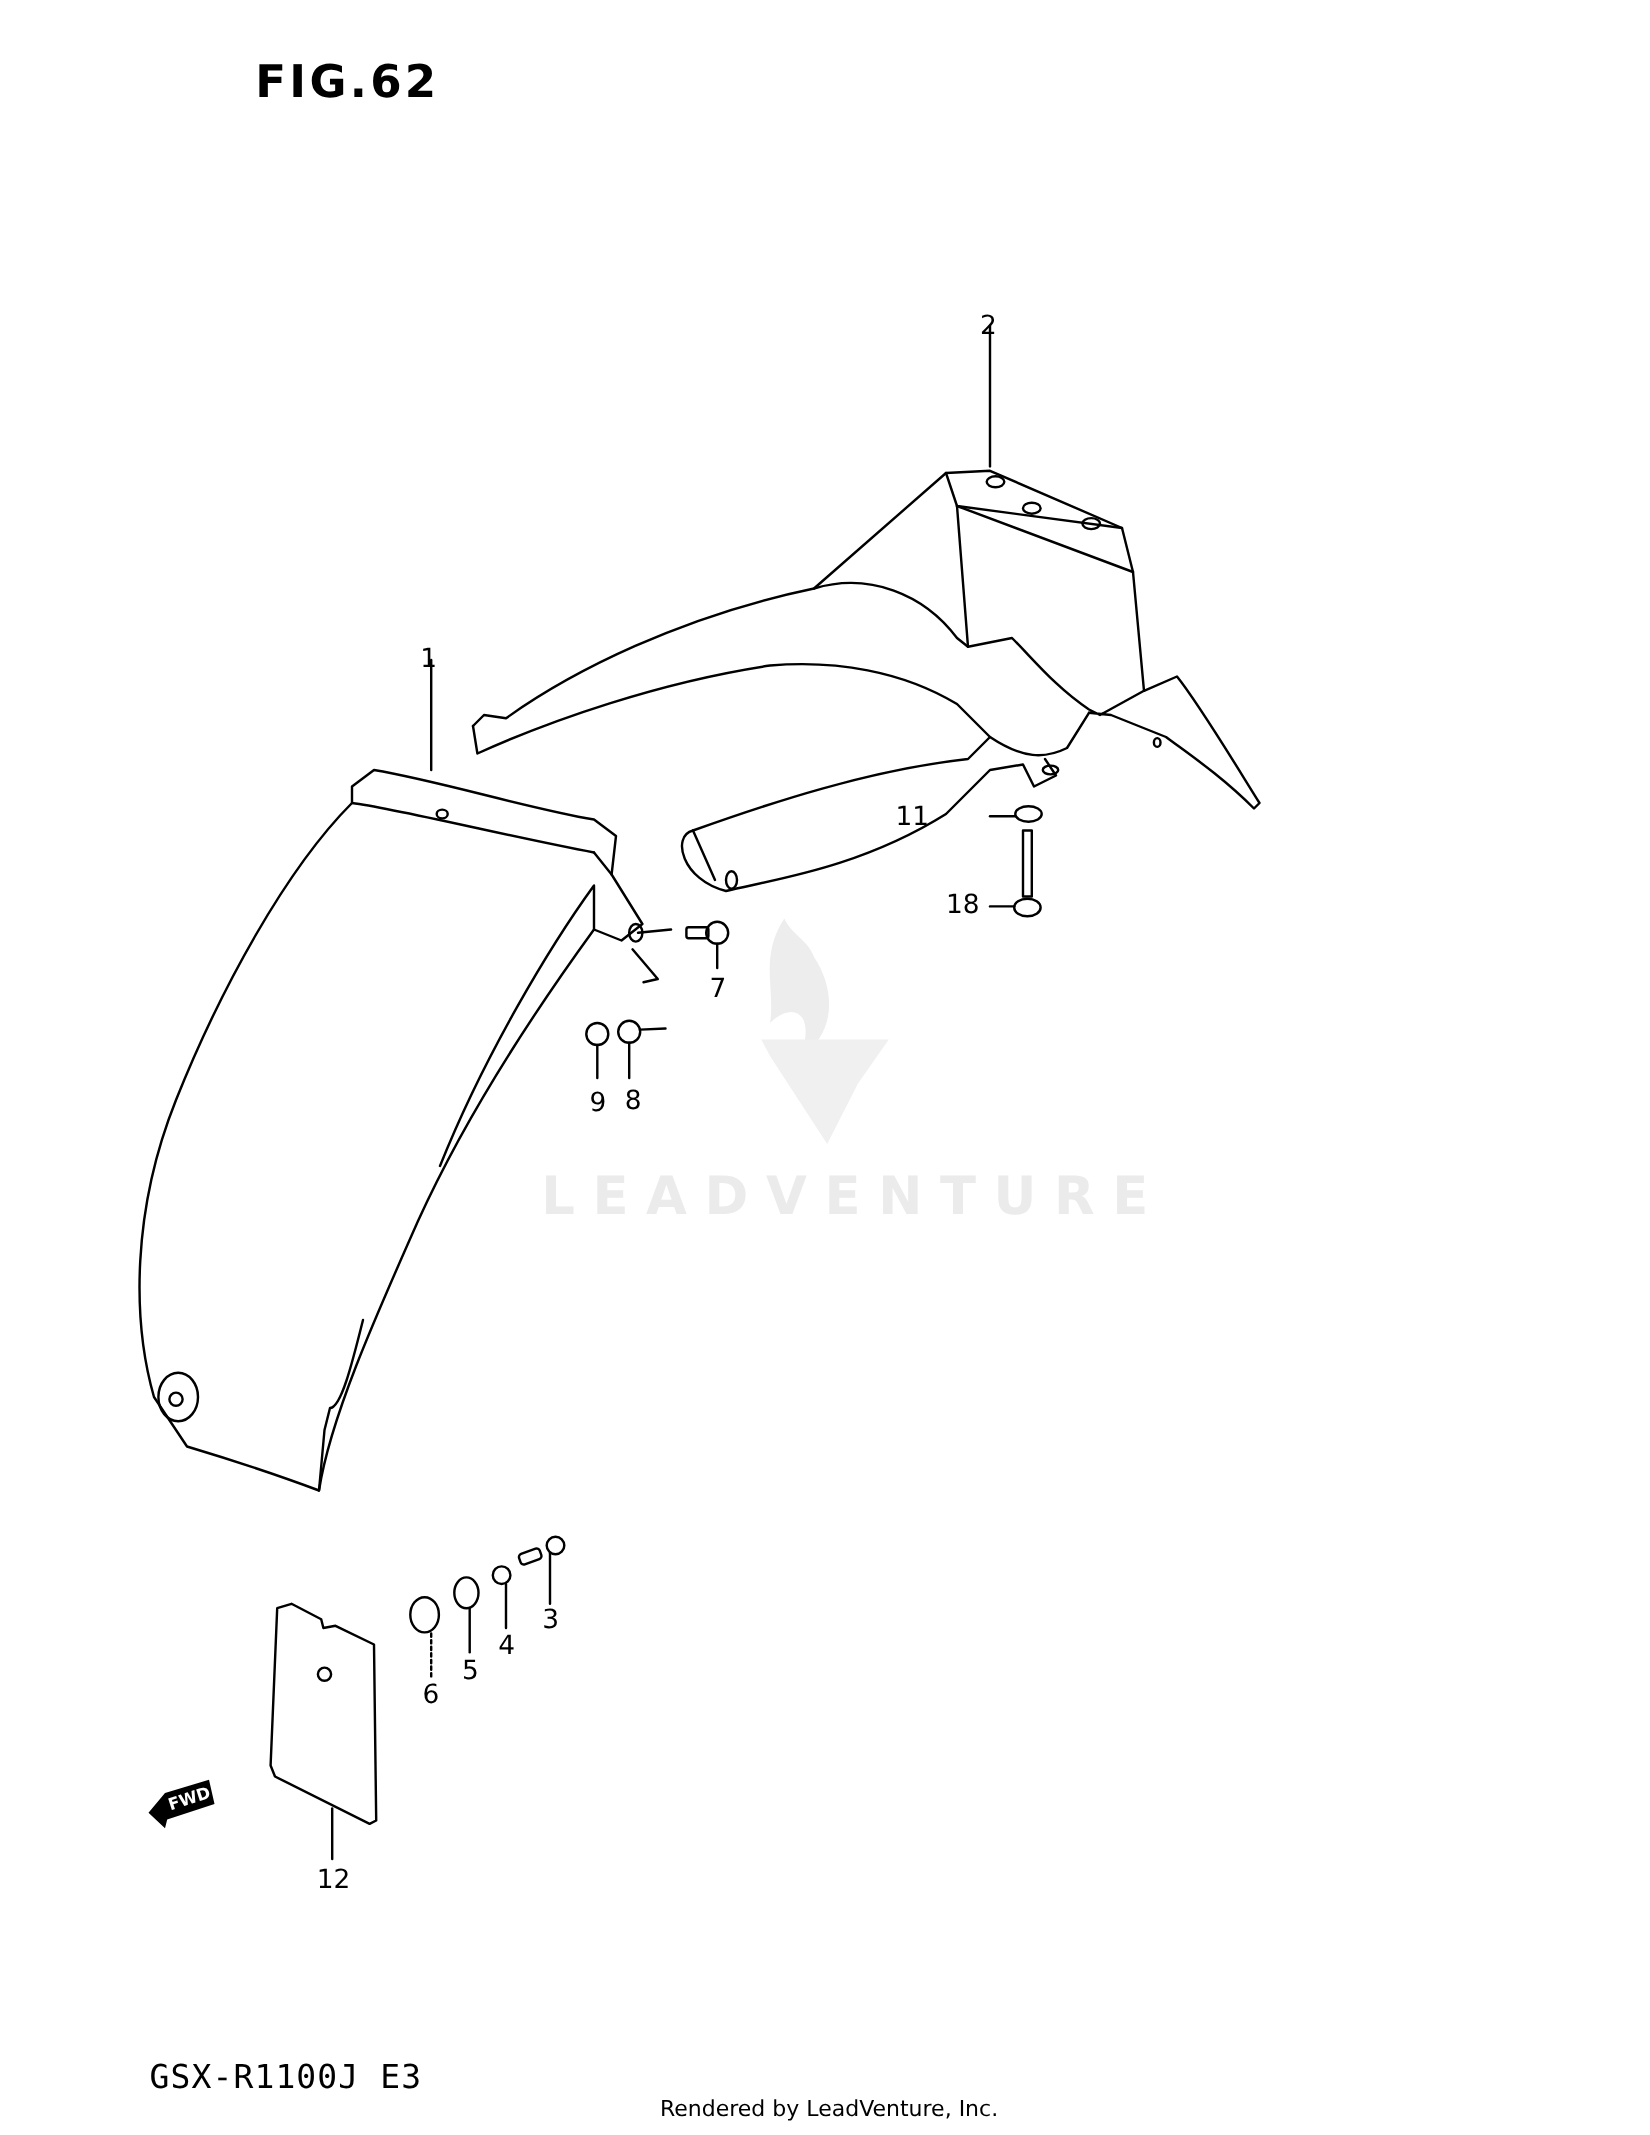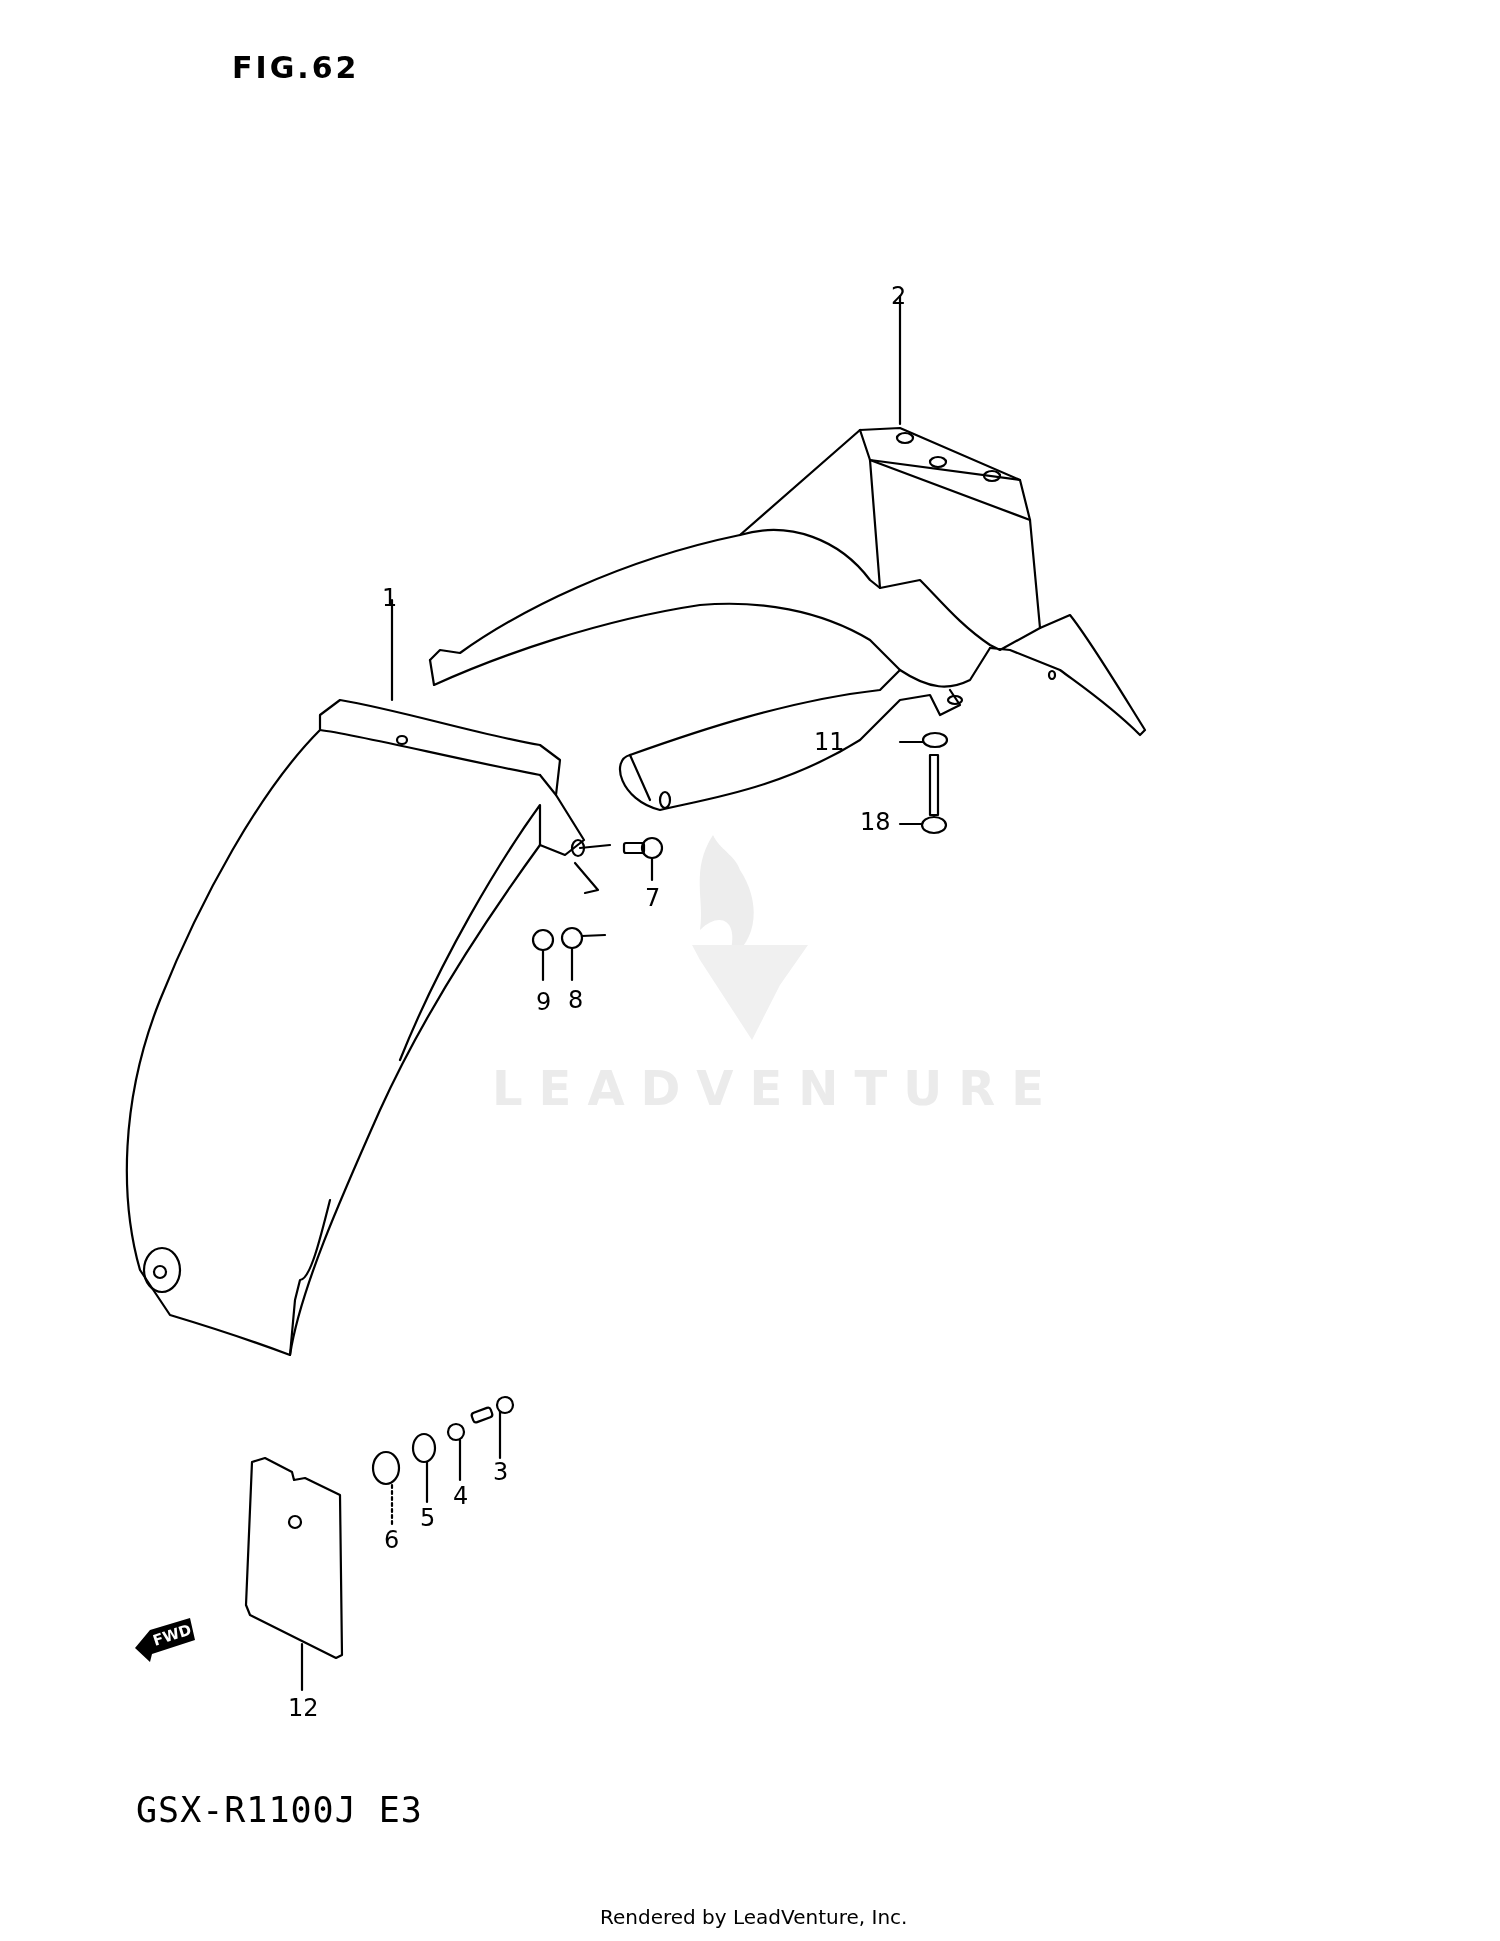--- a/index.html
+++ b/index.html
@@ -1,18 +1,18 @@
 <!DOCTYPE html>
 <html><head>
 <meta charset="utf-8">
 <style>
   html, body { margin:0; padding:0; background:#ffffff; }
   body { width:1500px; height:1941px; position:relative; overflow:hidden; font-family:"DejaVu Sans", sans-serif; color:#000; }
-  .fig-title { position:absolute; left:232px; top:50px; font-family:"DejaVu Sans", sans-serif; font-weight:bold; font-size:30px; letter-spacing:3px; }
-  .model { position:absolute; left:136px; top:1790px; font-family:"DejaVu Sans Mono", monospace; font-size:35px; letter-spacing:1px; }
+  .fig-title { position:absolute; left:232px; top:50px; font-family:"DejaVu Sans", sans-serif; font-weight:bold; font-size:41px; letter-spacing:3px; }
+  .model { position:absolute; left:136px; top:1871px; font-family:"DejaVu Sans Mono", monospace; font-size:30px; letter-spacing:1px; }
   .footer { position:absolute; left:600px; top:1905px; font-family:"DejaVu Sans", sans-serif; font-size:20px; }
   .wm-text { position:absolute; left:492px; top:1060px; font-family:"DejaVu Sans", sans-serif; font-size:48px; letter-spacing:16px; color:#ebebeb; font-weight:bold; }
   svg.diagram { position:absolute; left:0; top:0; }
   .callout { position:absolute; font-family:"DejaVu Sans", sans-serif; font-size:24px; }
 </style>
 </head>
 <body>
 
 <div class="fig-title">FIG.62</div>
 

